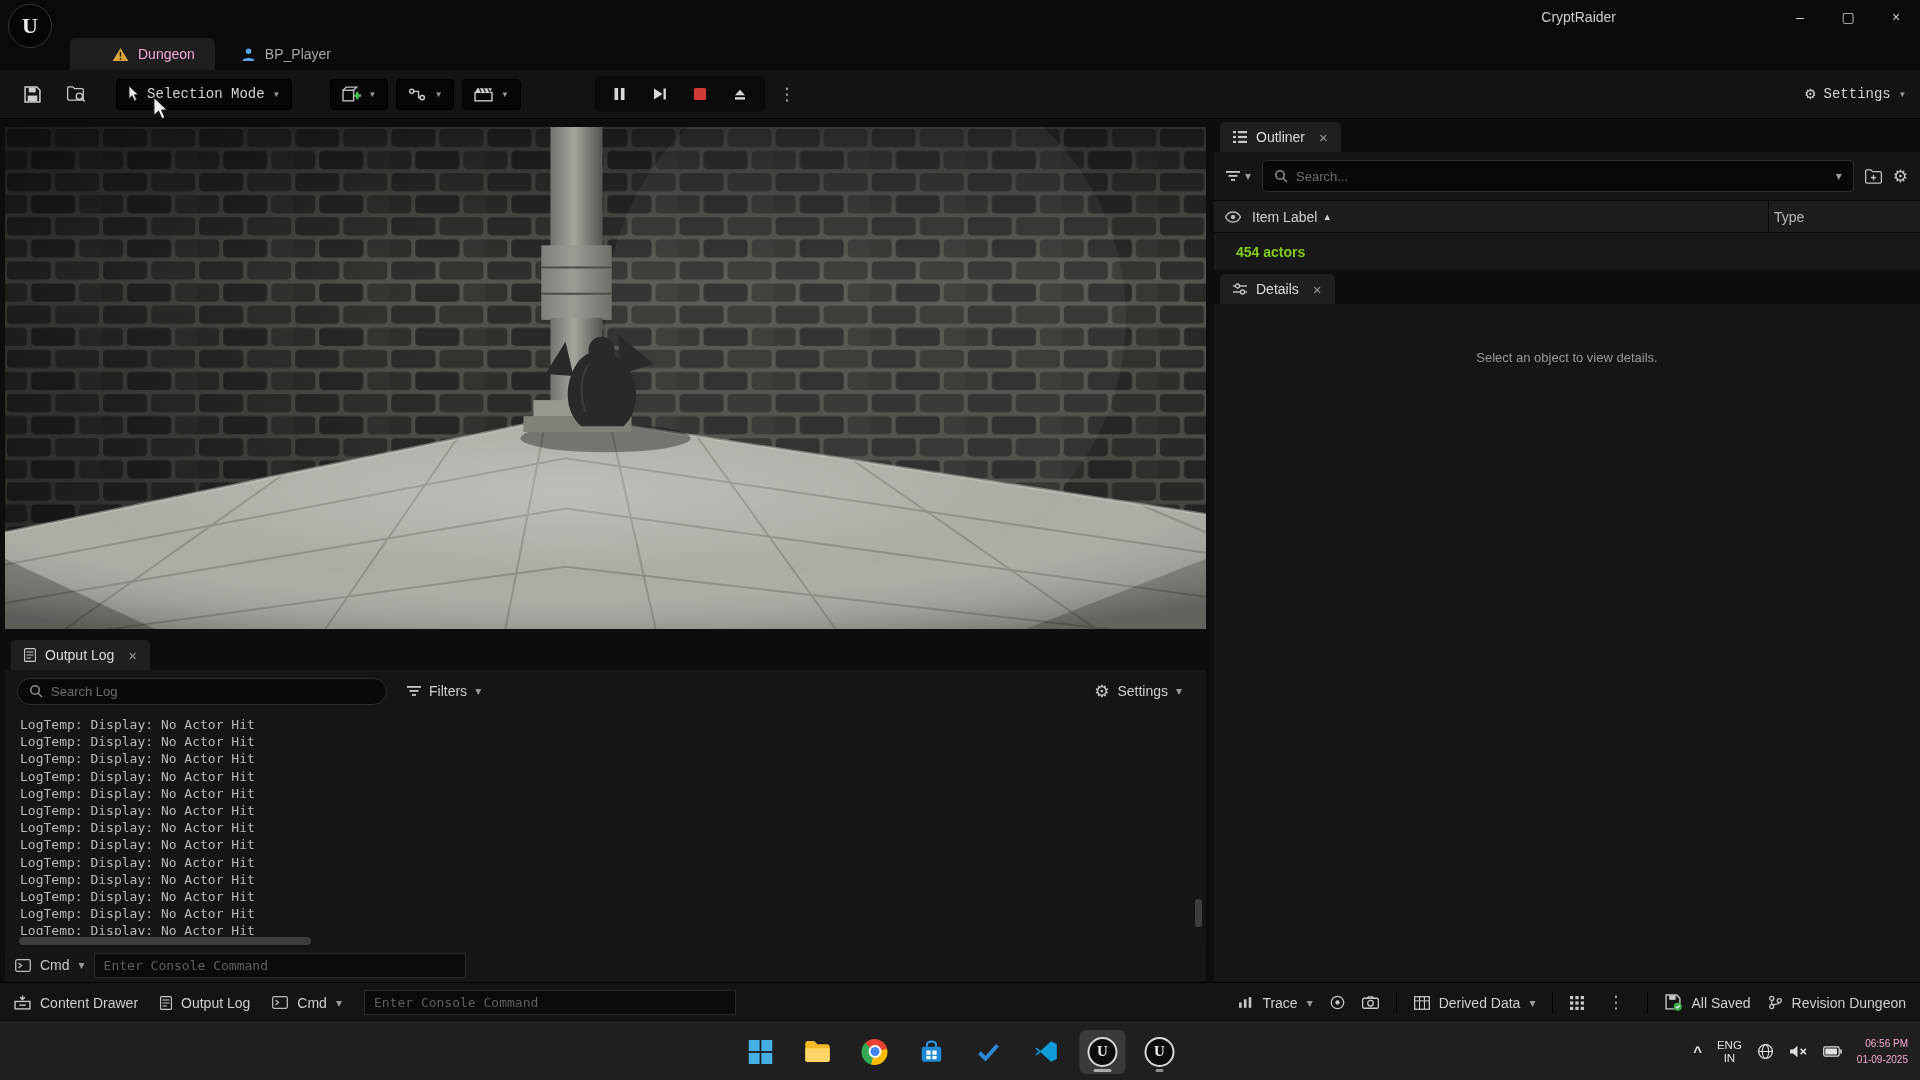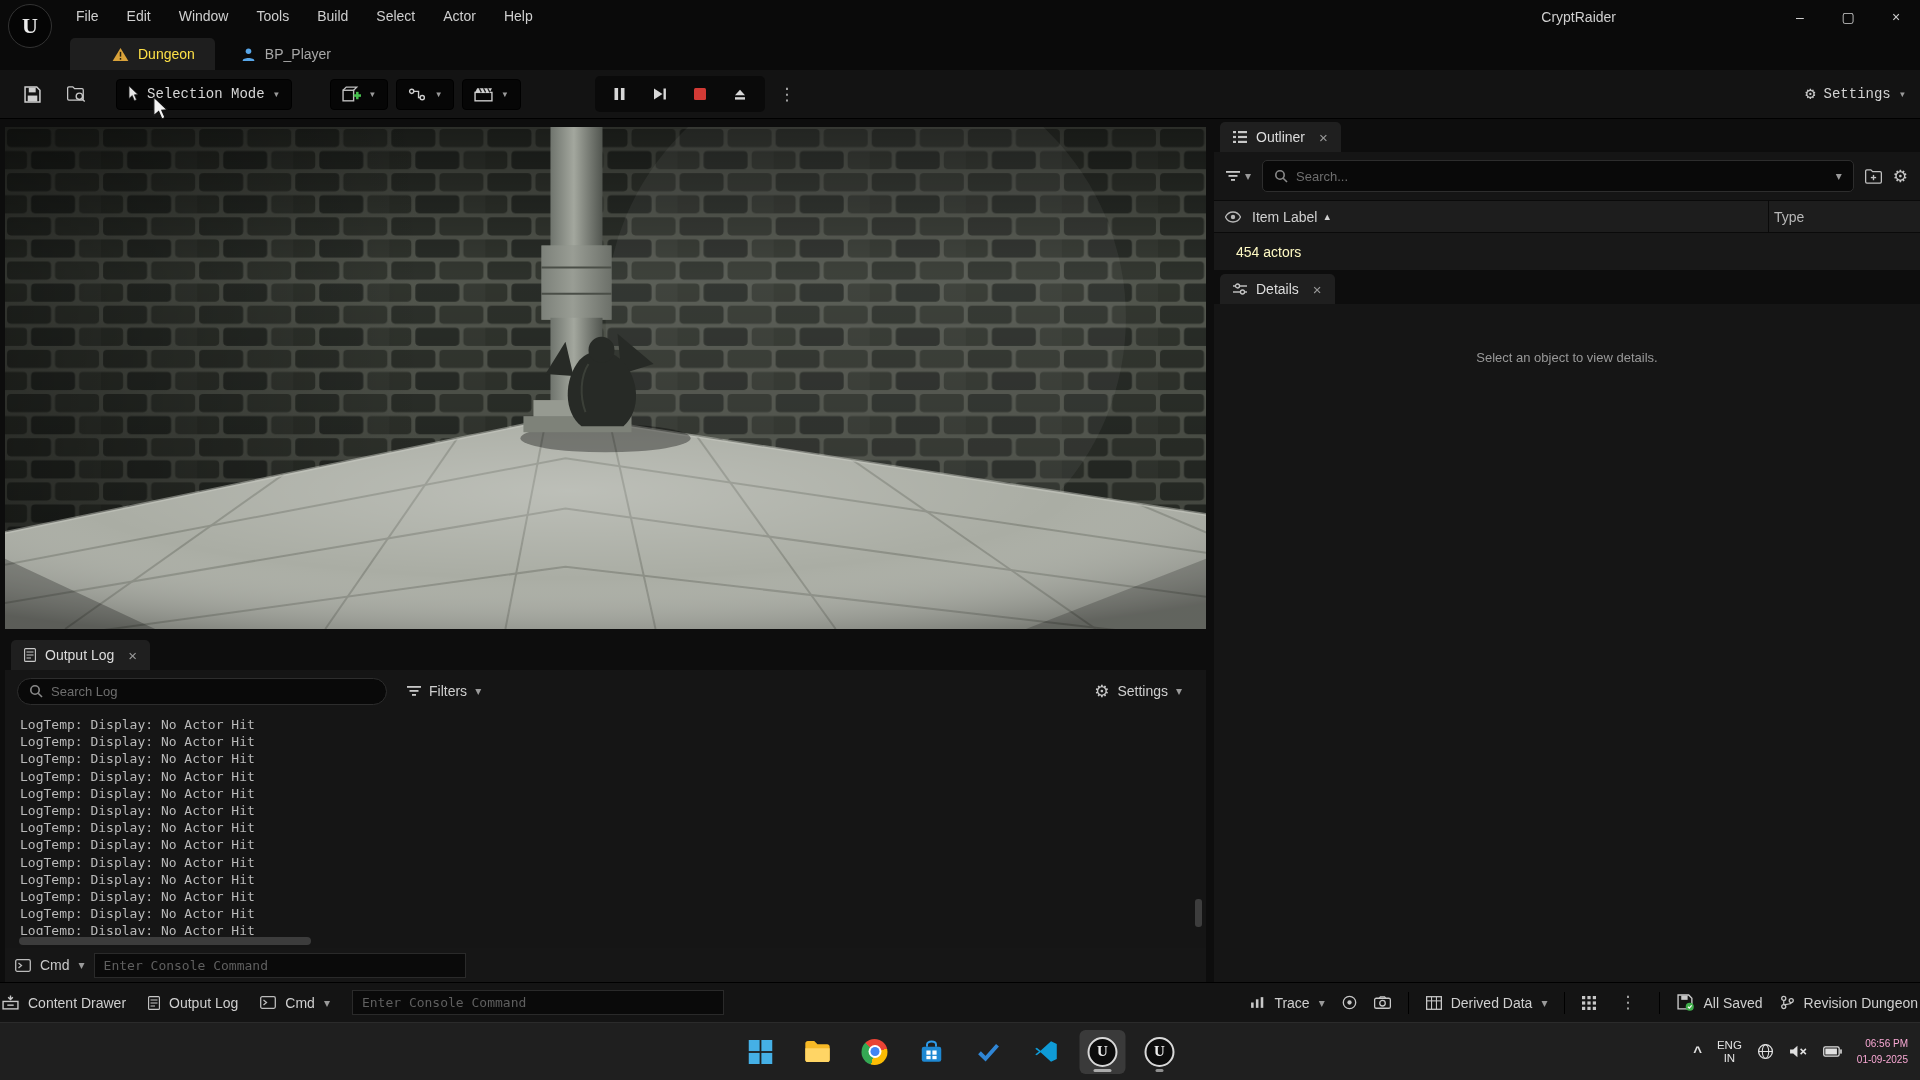--- a/index.html
+++ b/index.html
@@ -13,21 +13,21 @@
 .ue-u{font-size:22px;font-weight:bold;color:#ececec;font-family:"Liberation Serif",serif;}
 .menus{display:flex;margin-left:62px;}
 .menu-item{padding:0 14px;line-height:33px;color:#cfcfcf;cursor:default;}
 .win-title{margin-left:auto;margin-right:160px;color:#cfcfcf;}
 .win-controls{display:flex;height:33px;}
 .win-btn{width:48px;height:33px;display:flex;align-items:center;justify-content:center;color:#cfcfcf;font-size:14px;}
 
 
 .tabbar{height:37px;background:#0a0a0a;display:flex;align-items:flex-end;padding-left:70px;flex:0 0 auto;gap:6px;}
 .tab{height:32px;display:flex;align-items:center;gap:9px;padding:0 20px;color:#a8a8a8;}
-.tab.active{background:#1e1e1e;border-radius:5px 5px 0 0;color:#fde047;padding-left:42px;}
+.tab.active{background:#1e1e1e;border-radius:5px 5px 0 0;color:#f9a8d4;padding-left:42px;}
 
 
 .toolbar{height:49px;background:#131313;display:flex;align-items:center;gap:8px;padding:0 14px;flex:0 0 auto;position:relative;border-bottom:1px solid #000;font-family:Liberation Mono, monospace;}
 .icon-btn{width:36px;height:30px;display:flex;align-items:center;justify-content:center;border-radius:4px;}
 .drop-btn{height:31px;display:flex;align-items:center;gap:8px;padding:0 11px;background:#060606;border:1px solid #000;border-radius:4px;color:#d6d6d6;}
 .chev{color:#9a9a9a;font-size:12px;}
 .play-group{height:36px;display:flex;align-items:center;gap:6px;background:#0a0a0a;border-radius:5px;padding:0 8px;margin-left:66px;}
 .play-btn{width:34px;height:30px;display:flex;align-items:center;justify-content:center;border-radius:4px;}
 .dots{font-size:17px;color:#b0b0b0;padding:0 6px;}
 .settings-btn{margin-left:auto;display:flex;align-items:center;gap:8px;color:#d2d2d2;}
@@ -66,25 +66,25 @@
 .search-row{display:flex;align-items:center;gap:11px;padding:8px 12px;}
 .filter-btn{display:flex;align-items:center;gap:5px;}
 .outliner-search{flex:1;height:32px;background:#090909;border:1px solid #2d2d2d;border-radius:5px;display:flex;align-items:center;gap:8px;padding:0 11px;}
 .outliner-search input{flex:1;background:transparent;border:none;outline:none;color:#c0c0c0;font-size:13px;font-family:inherit;}
 .outliner-search input::placeholder{color:#6e6e6e;}
 .header-row{height:33px;background:#1d1d1d;display:flex;align-items:center;border-top:1px solid #0a0a0a;border-bottom:1px solid #0a0a0a;}
 .eye-cell{width:38px;display:flex;justify-content:center;}
 .label-cell{flex:1;display:flex;align-items:center;gap:7px;color:#d0d0d0;}
 .sort{color:#d0d0d0;font-size:11px;}
 .type-cell{width:152px;border-left:1px solid #0a0a0a;padding-left:5px;color:#b8b8b8;align-self:stretch;display:flex;align-items:center;}
-.count-row{height:38px;display:flex;align-items:center;padding-left:22px;background:#181818;color:#fef9c3;border-bottom:1px solid #0d0d0d;}
+.count-row{height:38px;display:flex;align-items:center;padding-left:22px;background:#181818;color:#84cc16;border-bottom:1px solid #0d0d0d;font-weight:bold;}
 .details-body{flex:1;background:#151515;display:flex;justify-content:center;padding-top:46px;color:#989898;font-size:13px;text-align:center;}
 
 
-.statusbar{height:40px;background:#141414;border-top:1px solid #000;display:flex;align-items:center;gap:22px;padding:0 2px;flex:0 0 auto;}
+.statusbar{height:40px;background:#141414;border-top:1px solid #000;display:flex;align-items:center;gap:22px;padding:0 14px;flex:0 0 auto;}
 .sb-item{display:flex;align-items:center;gap:9px;color:#cfcfcf;}
 .sb-right{margin-left:auto;display:flex;align-items:center;gap:17px;}
 .vsep{width:1px;height:22px;background:#000;}
 
 
 .taskbar{height:58px;background:#1f1f1f;position:relative;flex:0 0 auto;border-top:1px solid #2b2b2b;}
 .tb-center{position:absolute;left:50%;top:50%;transform:translate(-50%,-50%);display:flex;gap:11px;}
 .tb-app{width:46px;height:44px;border-radius:6px;display:flex;align-items:center;justify-content:center;position:relative;}
 .tb-app.active{background:#3a3a3a;}
 .runline{position:absolute;bottom:2px;left:50%;transform:translateX(-50%);height:3px;width:8px;border-radius:2px;background:#8f8f8f;}
@@ -100,30 +100,20 @@
 </style>
 </head>
 <body>
 
 <div class="app">
 
   <div class="titlebar">
     <div class="ue-logo">
       <span class="ue-u">U</span>
     </div>
-    <nav class="menus">
-        <div class="menu-item">File</div>
-        <div class="menu-item">Edit</div>
-        <div class="menu-item">Window</div>
-        <div class="menu-item">Tools</div>
-        <div class="menu-item">Build</div>
-        <div class="menu-item">Select</div>
-        <div class="menu-item">Actor</div>
-        <div class="menu-item">Help</div>
-      </nav>
     <div class="win-title">CryptRaider</div>
     <div class="win-controls">
       <div class="win-btn">
           <span>–</span>
         </div>
       <div class="win-btn">
           <span>▢</span>
         </div>
       <div class="win-btn">
           <span>×</span>

